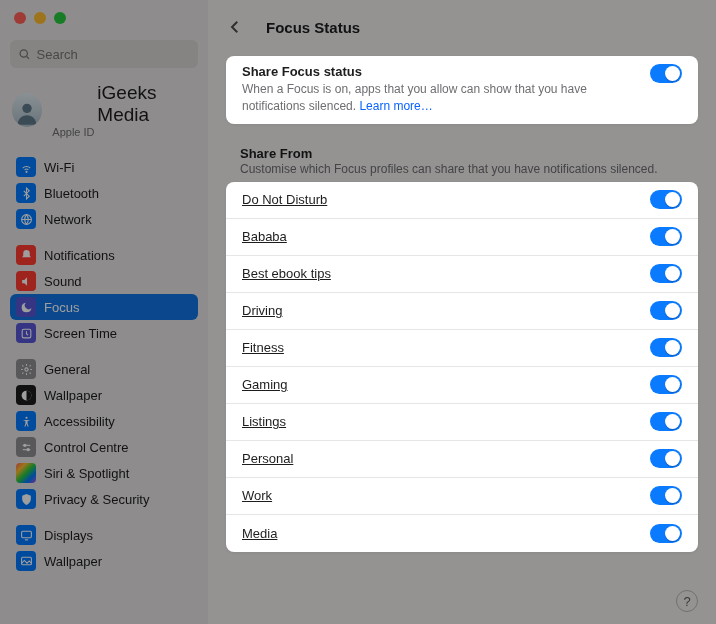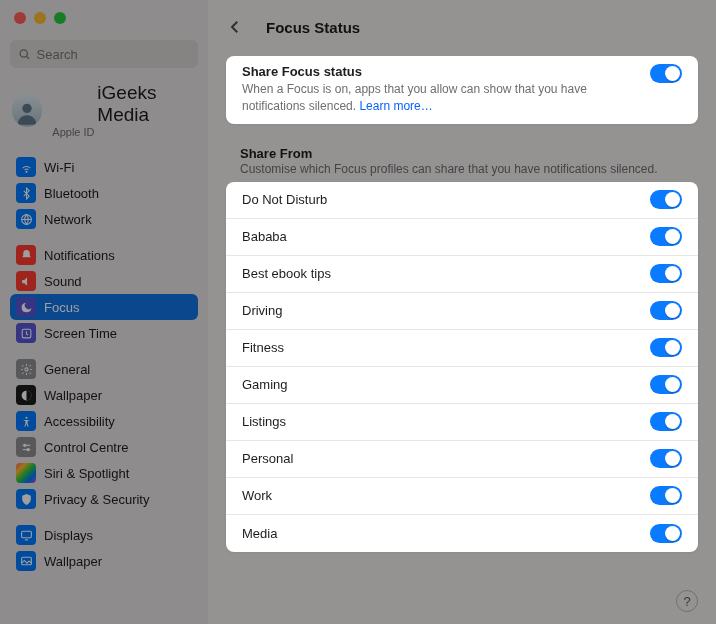--- a/index.html
+++ b/index.html
@@ -48,21 +48,21 @@
 .card .row1 { display: flex; align-items: flex-start; justify-content: space-between; gap: 20px; }
 .card-title { font-size: 13px; font-weight: 600; color: #1d1d1f; margin-bottom: 2px; }
 .card-desc { font-size: 12px; color: #6e6e73; line-height: 1.45; }
 .link { color: #0a63ff; }
 
 .section-header { margin: 22px 0 6px 14px; }
 .section-title { font-size: 13px; font-weight: 700; color: #1d1d1f; }
 .section-desc { font-size: 12px; color: #6e6e73; margin-top: 1px; }
 
 .list { margin-top: 6px; border-radius: 8px; overflow: hidden; background: #fff; z-index: 100; position: relative; box-shadow: 0 1px 3px rgba(0,0,0,0.06); }
-.list-row { display: flex; align-items: center; justify-content: space-between; padding: 0 16px; height: 37px; border-bottom: 1px solid #e8e6e5; font-size: 13px; color: #1d1d1f; }
+.list-row { display: flex; align-items: center; justify-content: space-between; padding: 0 16px; height: 37px; border-bottom: 1px solid #e8e6e5; font-size: 13px; color: #1d1d1f; text-decoration: underline; }
 .list-row:last-child { border-bottom: none; }
 
 .toggle { width: 32px; height: 19px; border-radius: 19px; background: #0a7aff; position: relative; flex-shrink: 0; }
 .toggle .knob { position: absolute; right: 2px; top: 2px; width: 15px; height: 15px; background: #fff; border-radius: 50%; box-shadow: 0 1px 1px rgba(0,0,0,0.25); }
 
 .help { position: absolute; right: 18px; bottom: 12px; width: 22px; height: 22px; border-radius: 50%; border: 1px solid #b8b6b5; display: flex; align-items: center; justify-content: center; font-size: 13px; color: #5a5a5a; background: #efedec; }
 </style>
 </head>
 <body>
 

